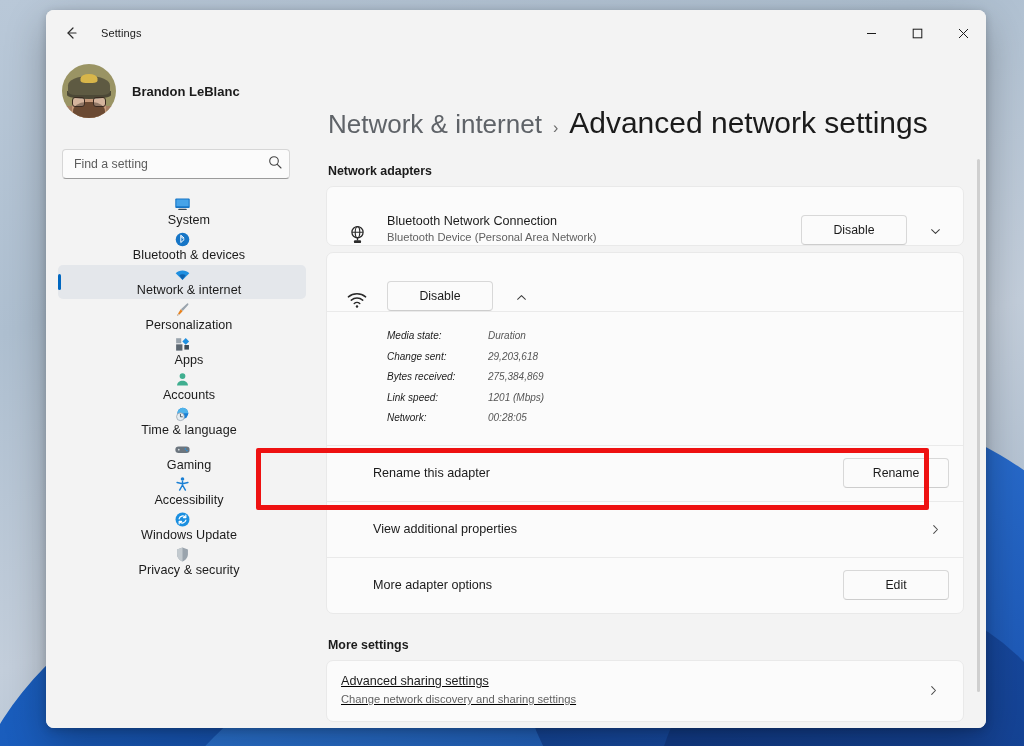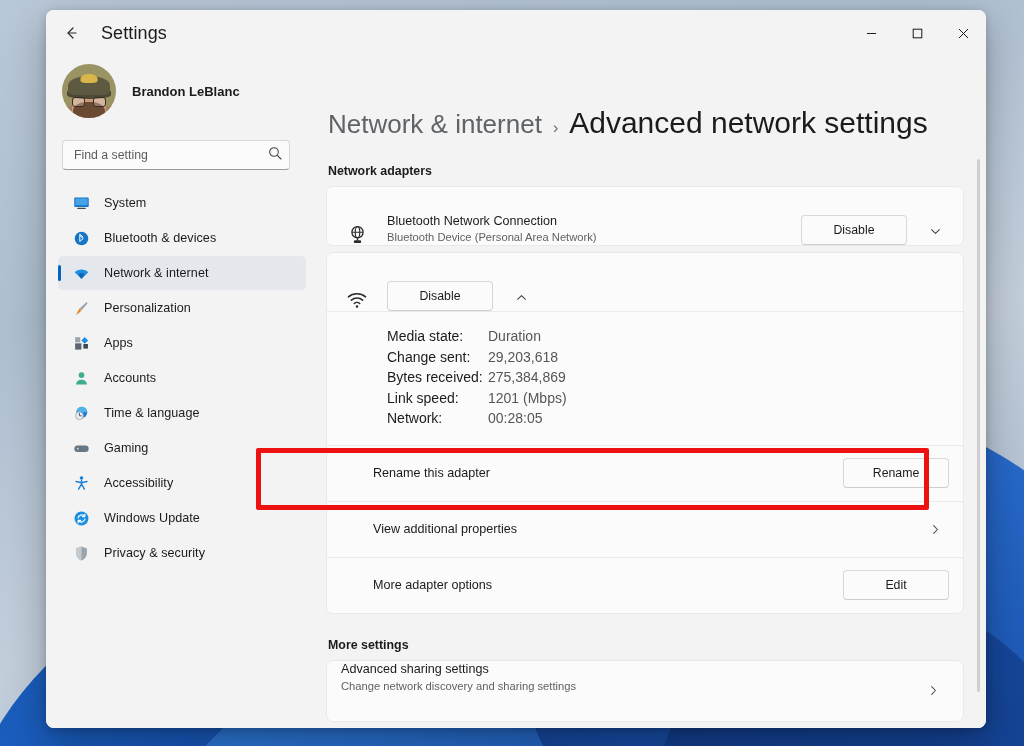--- a/index.html
+++ b/index.html
@@ -77,21 +77,21 @@
     position: relative;
   }
   #back-btn {
     width: 34px; height: 30px;
     margin-left: 8px;
     display: flex; align-items: center; justify-content: center;
     border-radius: 4px;
     color: #2b2b2b;
   }
   .title-text {
-    font-size: 18px;
+    font-size: 11px;
     color: #1b1b1b;
     margin-left: 13px;
     letter-spacing: .1px;
   }
   #window-controls {
     position: absolute;
     right: 0; top: 0;
     height: 46px;
     display: flex;
   }
@@ -194,21 +194,21 @@
   }
   #account-name {
     font-size: 13px;
     font-weight: bold;
     color: #1b1b1b;
     margin-left: 16px;
   }
 
   #search-wrap {
     position: relative;
-    margin: 8px 0 16px 4px;
+    margin: 17px 0 16px 4px;
     width: 228px;
   }
   #search-input {
     width: 100%;
     height: 30px;
     border: 1px solid #d6d6d6;
     border-bottom: 1px solid #9a9a9a;
     border-radius: 4px;
     background: #fbfbfb;
     font-size: 12.3px;
@@ -228,20 +228,21 @@
 
   #nav { display: flex; flex-direction: column; gap: 1px; }
   .nav-item {
     position: relative;
     height: 34px;
     display: flex;
     align-items: center;
     border-radius: 5px;
     padding-left: 14px;
     cursor: default;
+    flex-direction: column;
   }
   .nav-item.selected { background: #e4e7eb; }
   .nav-item.selected::before {
     content: "";
     position: absolute;
     left: 0; top: 50%;
     transform: translateY(-50%);
     width: 3px; height: 16px;
     border-radius: 2px;
     background: #0067c0;
@@ -346,22 +347,23 @@
     color: #3b3b3b;
   }
 
   .divider { height: 1px; background: #eaeaea; }
 
   .details {
     padding: 14px 0 16px 60px;
   }
   .detail-line {
     display: flex;
-    font-size: 14px;
+    font-size: 10px;
     line-height: 20.5px;
+    font-style: italic;
   }
   .detail-key {
     width: 101px;
     flex: 0 0 101px;
     color: #1b1b1b;
   }
   .detail-val { color: #565656; }
 
   .action-row {
     display: flex;
@@ -375,22 +377,24 @@
     color: #1b1b1b;
   }
   .row-chevron {
     width: 28px;
     display: flex; align-items: center; justify-content: center;
     color: #4a4a4a;
   }
 
   .settings-row {
     display: flex;
+    align-items: center;
     min-height: 60px;
     padding: 0 16px 0 14px;
+    text-decoration: underline;
   }
   .settings-text { flex: 1; }
   .settings-title { font-size: 12.6px; color: #1b1b1b; line-height: 1.4; }
   .settings-sub { font-size: 11.2px; color: #616161; line-height: 1.4; margin-top: 1px; }
 
   
   #scrollbar-track {
     position: absolute;
     right: 6px;
     top: 103px;

